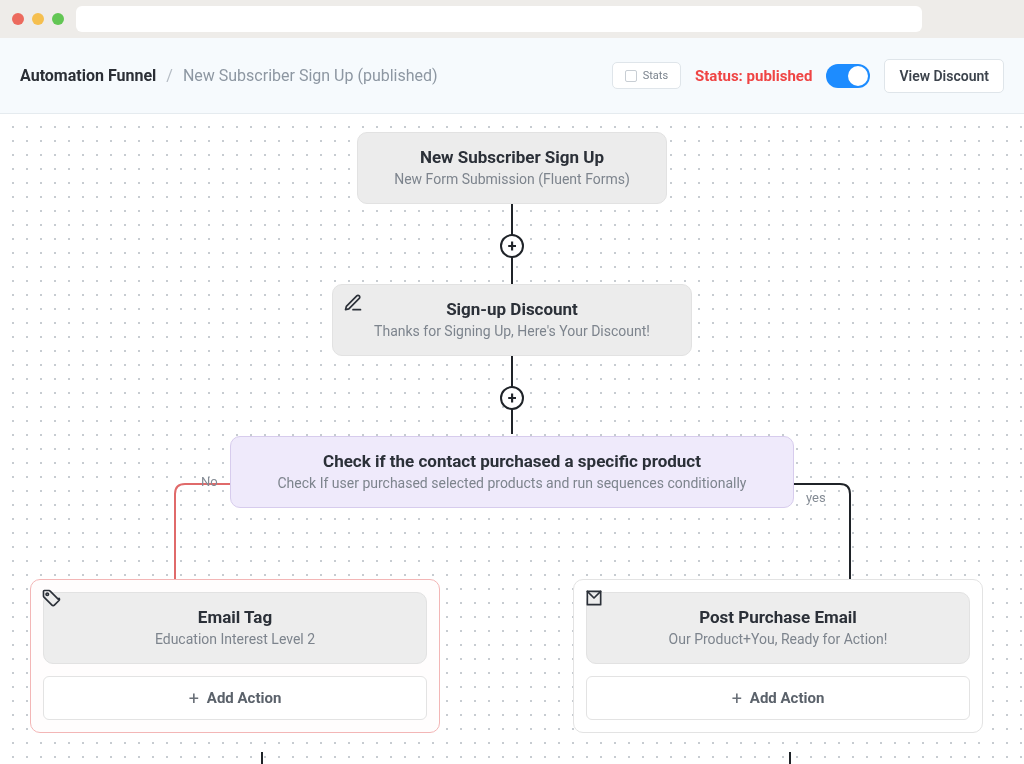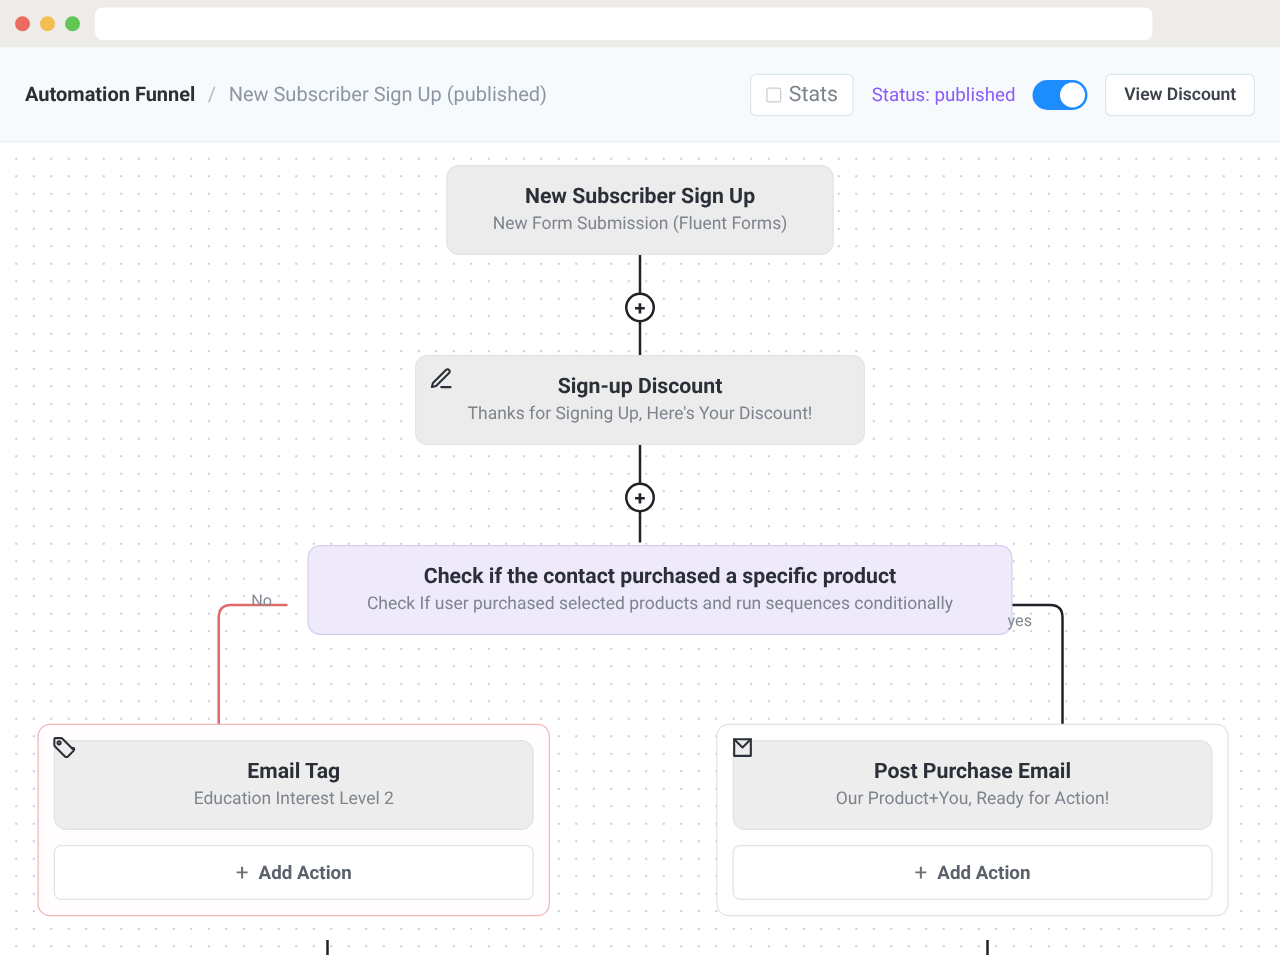--- a/index.html
+++ b/index.html
@@ -46,26 +46,26 @@
   }
   .crumbs { display: flex; align-items: center; gap: 10px; font-size: 16px; }
   .crumb-root { font-weight: 700; color: #2b2f36; }
   .crumb-sep  { color: #b5bcc4; }
   .crumb-leaf { color: #8d97a2; }
   .topright { display: flex; align-items: center; gap: 14px; }
   .stats-btn {
     display: flex; align-items: center; gap: 6px;
     background: #fff; border: 1px solid #dfe5ea;
     border-radius: 5px; padding: 6px 12px;
-    color: #7a838d; font-size: 17px; cursor: pointer;
+    color: #7a838d; font-size: 11px; cursor: pointer;
   }
   .stats-btn .chk {
     width: 12px; height: 12px; border: 1px solid #c8ced4; border-radius: 2px; background:#fff;
   }
-  .status-label { color: #8b5cf6; font-weight: 400; font-size: 15px; }
+  .status-label { color: #ef4444; font-weight: 700; font-size: 15px; }
   .toggle {
     width: 44px; height: 24px; background: #1d8cff; border-radius: 12px;
     position: relative; cursor: pointer;
   }
   .toggle .knob {
     width: 20px; height: 20px; background: #fff; border-radius: 50%;
     position: absolute; right: 2px; top: 2px;
   }
   .reports-btn {
     background: #fff; border: 1px solid #dfe5ea; border-radius: 5px;
@@ -209,21 +209,21 @@
     </span>
     <div class="t">Sign-up Discount</div>
     <div class="s">Thanks for Signing Up, Here's Your Discount!</div>
   </div>
 
   <div class="node start" style="left:357px; top:18px;">
     <div class="t">New Subscriber Sign Up</div>
     <div class="s">New Form Submission (Fluent Forms)</div>
   </div>
 
-  <div class="node cond" style="left:230px; top:322px;margin-left:16px;">
+  <div class="node cond" style="left:230px; top:322px;">
     <div class="t">Check if the contact purchased a specific product</div>
     <div class="s">Check If user purchased selected products and run sequences conditionally</div>
   </div>
 
   <div class="branch-label" style="left:201px; top:360px;">No</div>
   <div class="branch-label" style="left:806px; top:360px;margin-top:16px;">yes</div>
 
   <div class="branch-box no" style="left:30px; top:465px;">
     <div class="node inner">
       <span class="ic">

